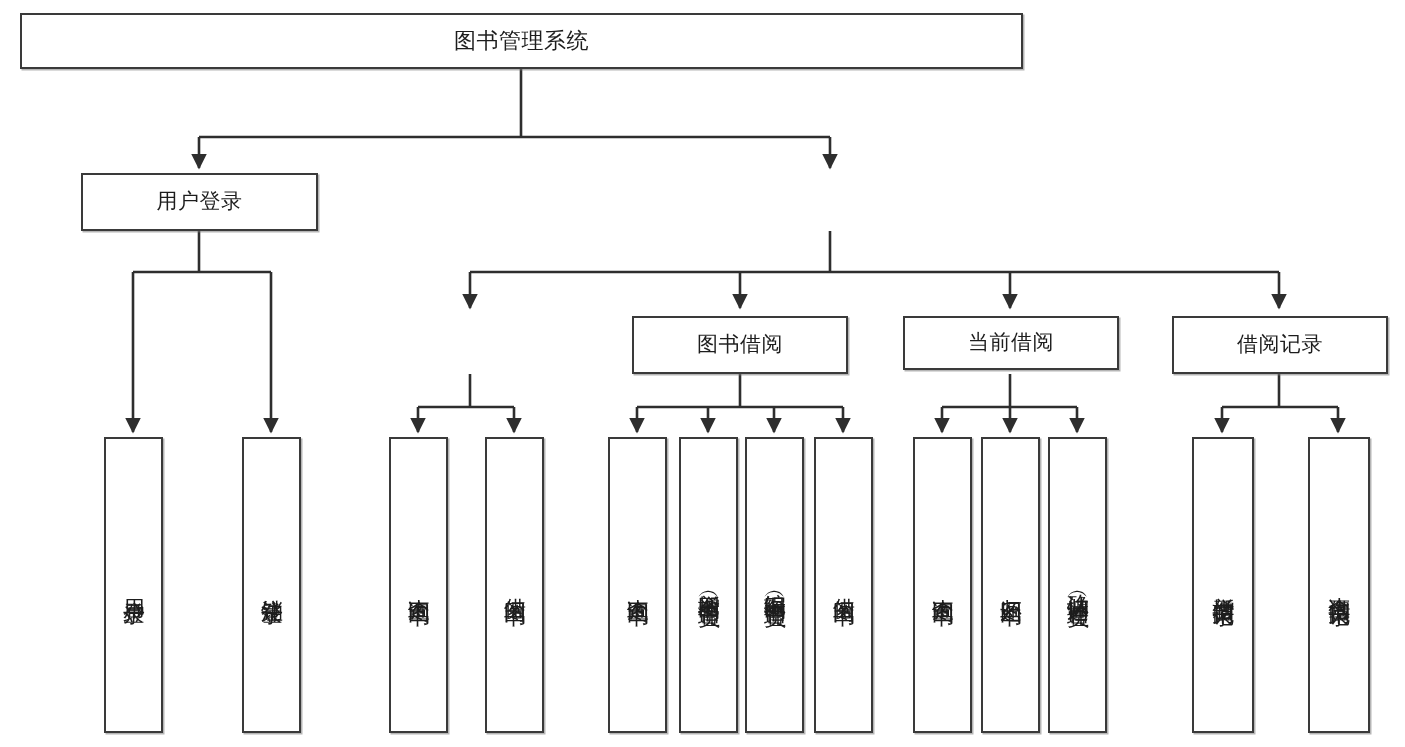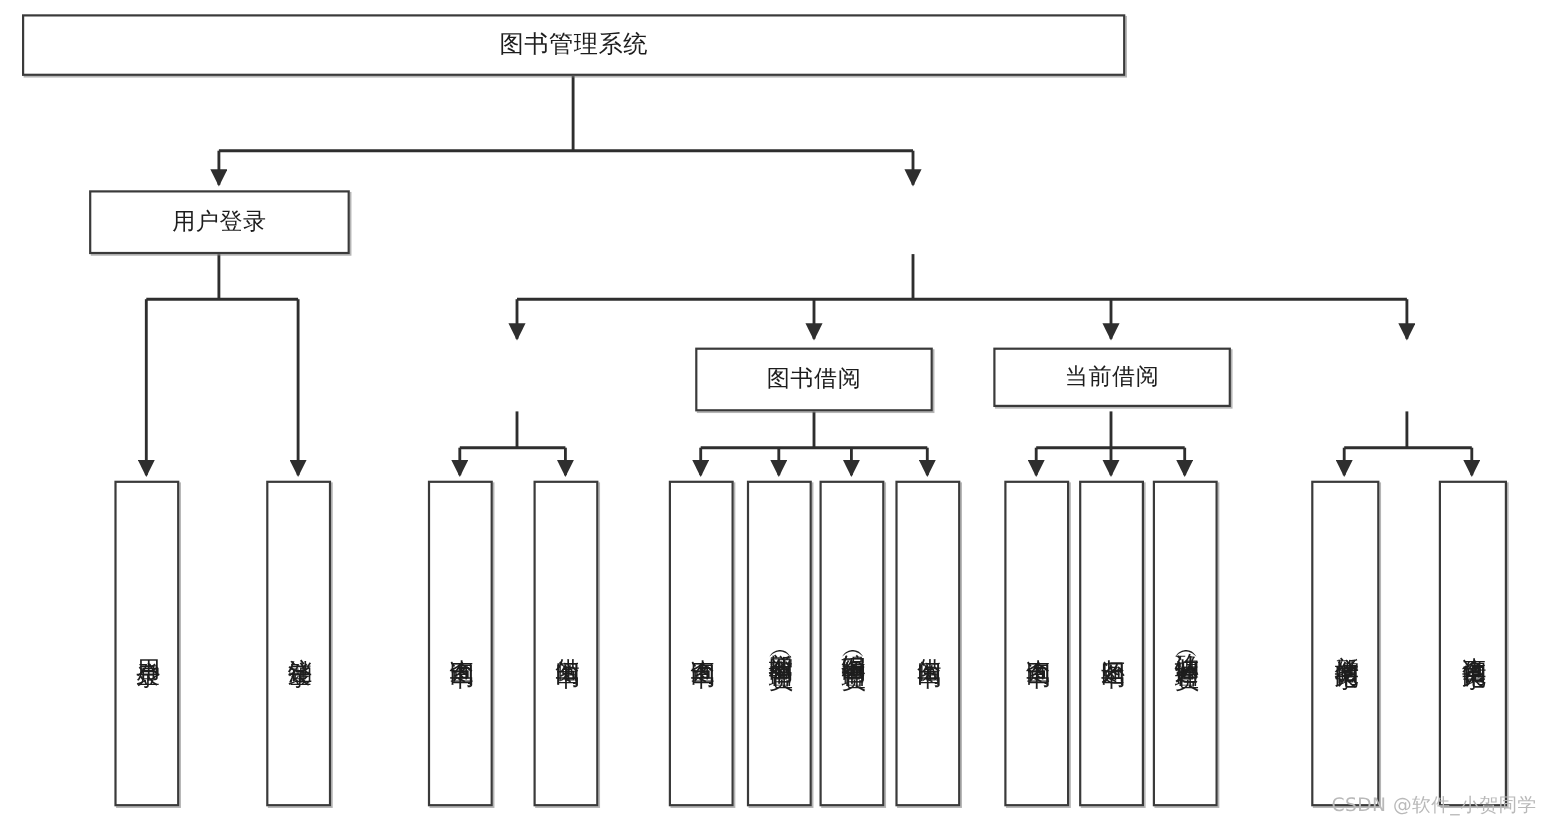--- a/index.html
+++ b/index.html
@@ -134,20 +134,23 @@
   <div class="node horiz" style="left:81px; top:173px; width:237px; height:58px;">
     <span class="label">用户登录</span>
   </div>
 
   <div class="node horiz" style="left:632px; top:316px; width:216px; height:58px;">
     <span class="label">图书借阅</span>
   </div>
   <div class="node horiz" style="left:903px; top:316px; width:216px; height:54px;">
     <span class="label">当前借阅</span>
   </div>
+  <div class="node horiz" style="left:1172px; top:316px; width:216px; height:58px;">
+    <span class="label">借阅记录</span>
+  </div>
 
   <div class="node vert" style="left:104px; top:437px; width:59px; height:296px;">
     <span class="label">用户登录</span>
   </div>
   <div class="node vert" style="left:242px; top:437px; width:59px; height:296px;">
     <span class="label">注销登录</span>
   </div>
 
   <div class="node vert" style="left:389px; top:437px; width:59px; height:296px;">
     <span class="label">查询图书</span>
@@ -179,15 +182,14 @@
     <span class="label">确认归还（管理员）</span>
   </div>
 
   <div class="node vert" style="left:1192px; top:437px; width:62px; height:296px;">
     <span class="label">新增借阅记录</span>
   </div>
   <div class="node vert" style="left:1308px; top:437px; width:62px; height:296px;">
     <span class="label">查询借阅记录</span>
   </div>
 
-  <div class="watermark">CSDN @软件_小贺同学</div>
 
 </div>
 
 </body></html>

